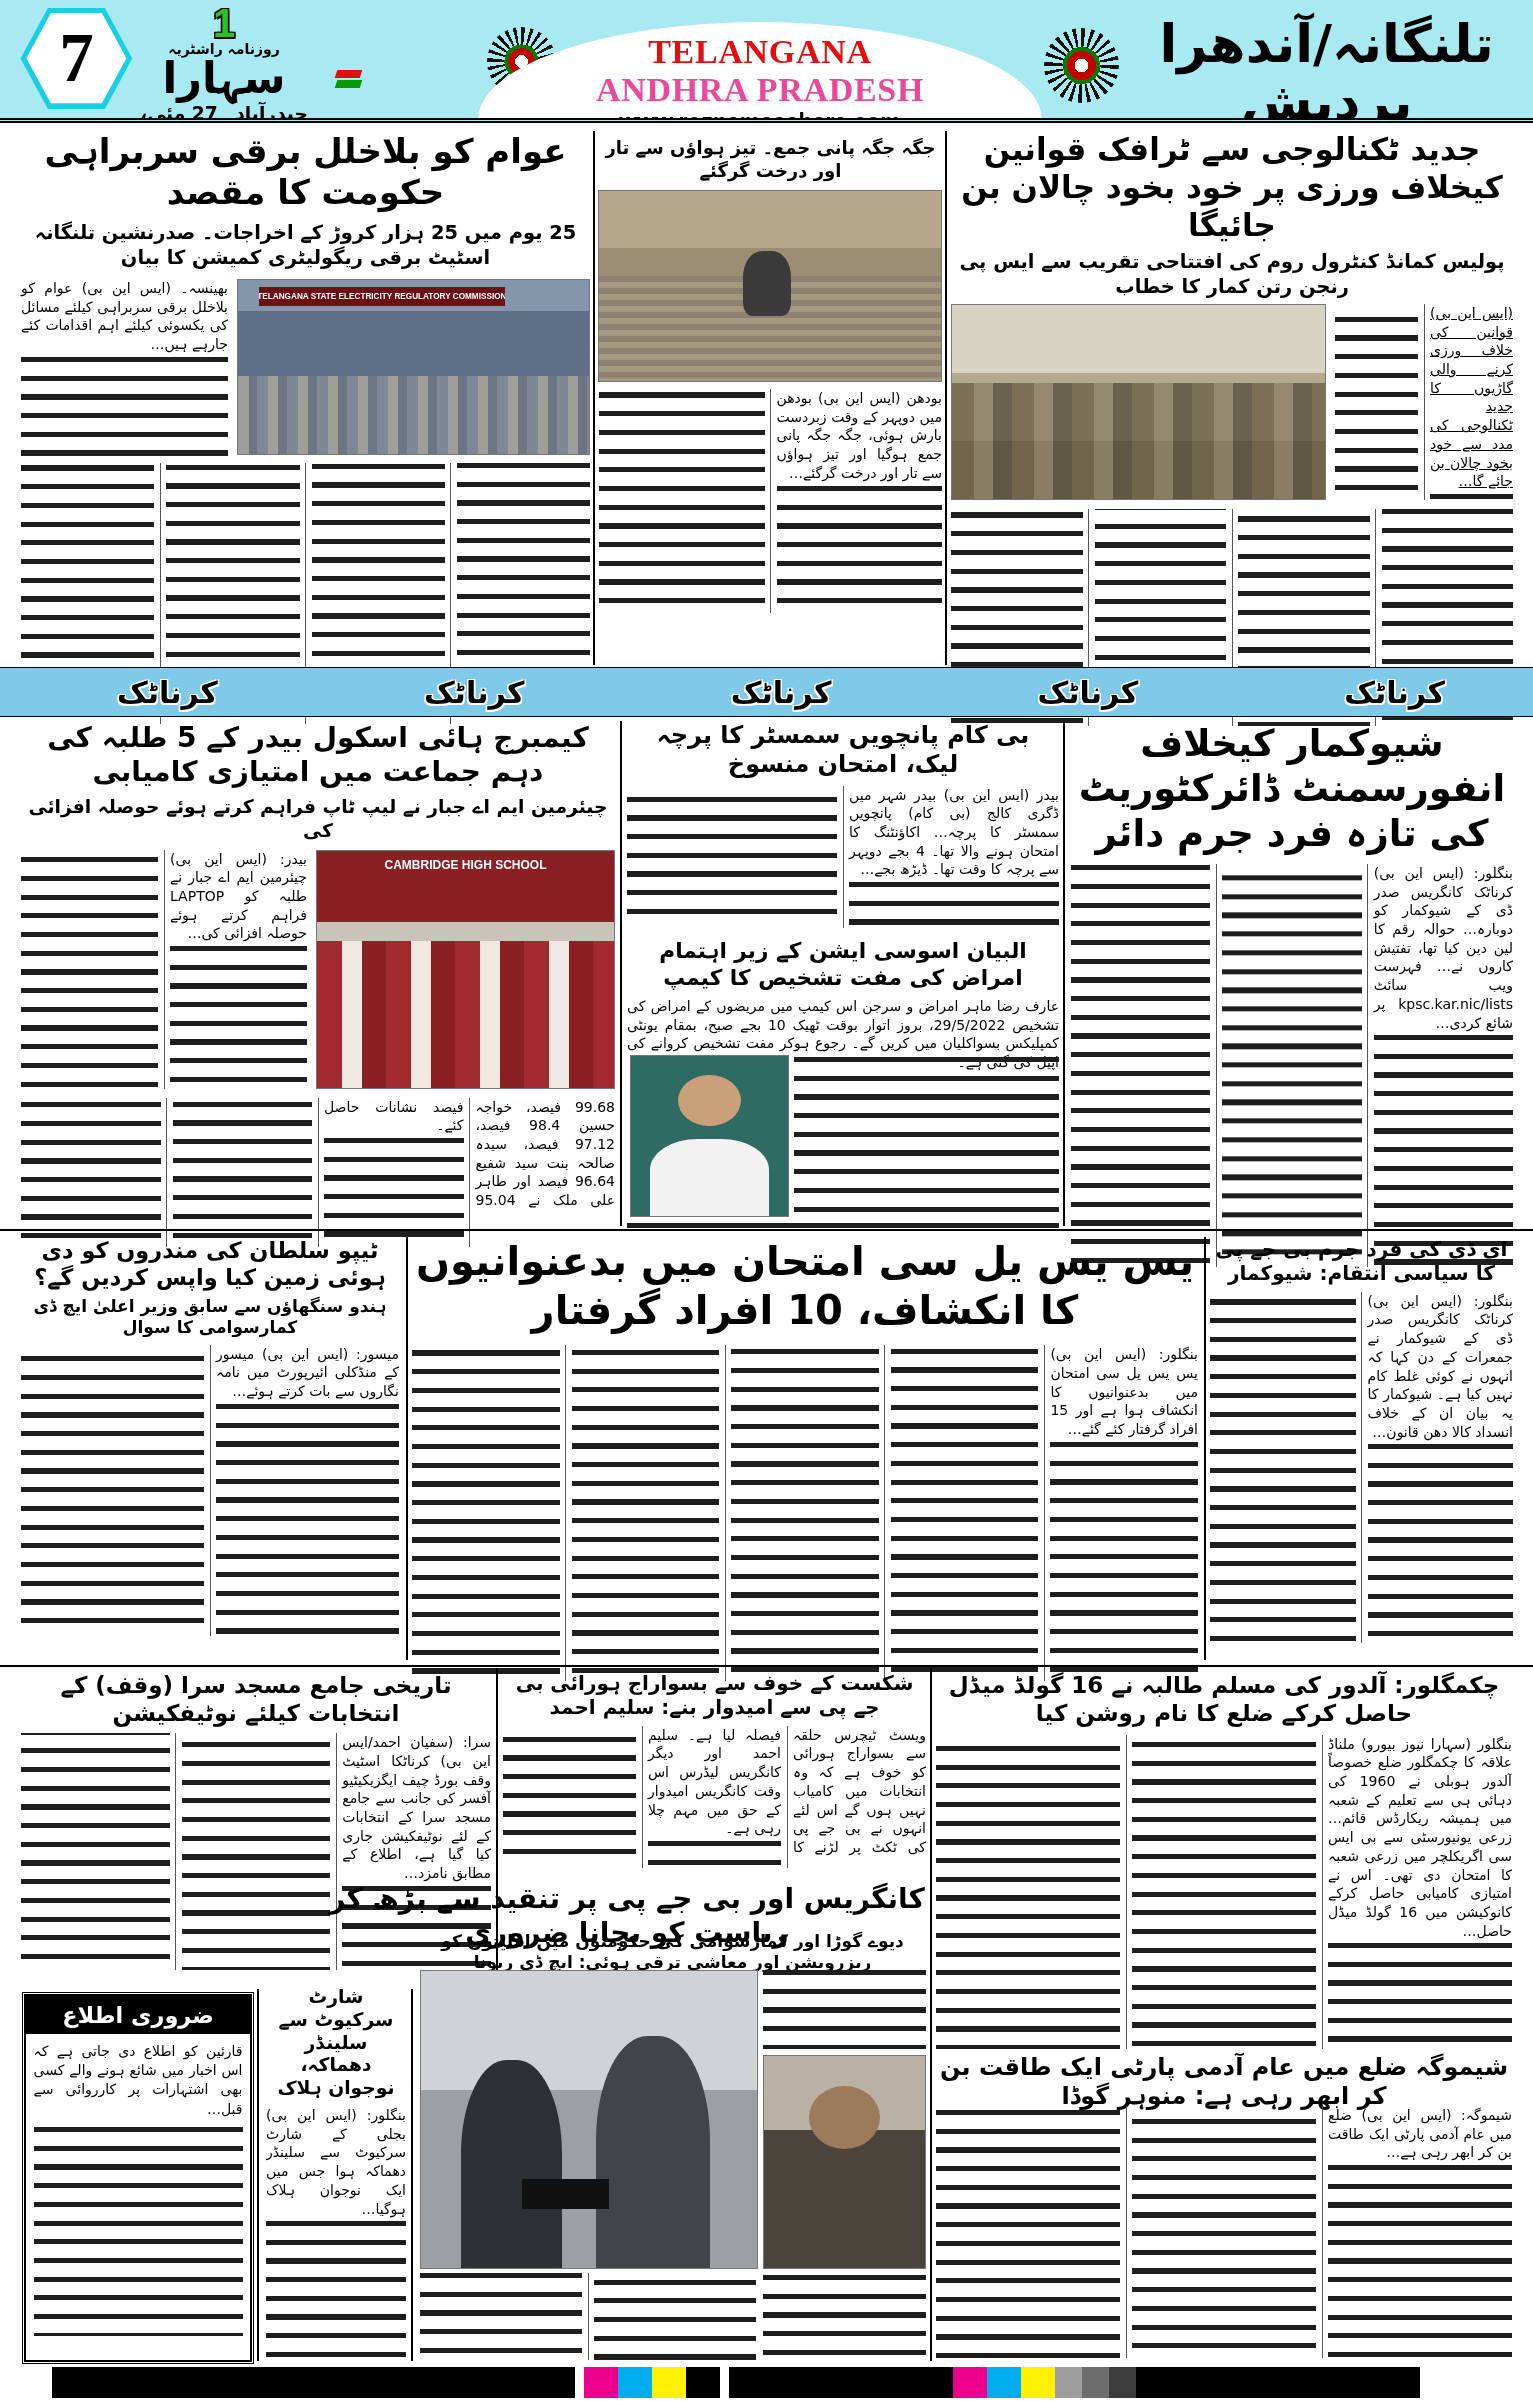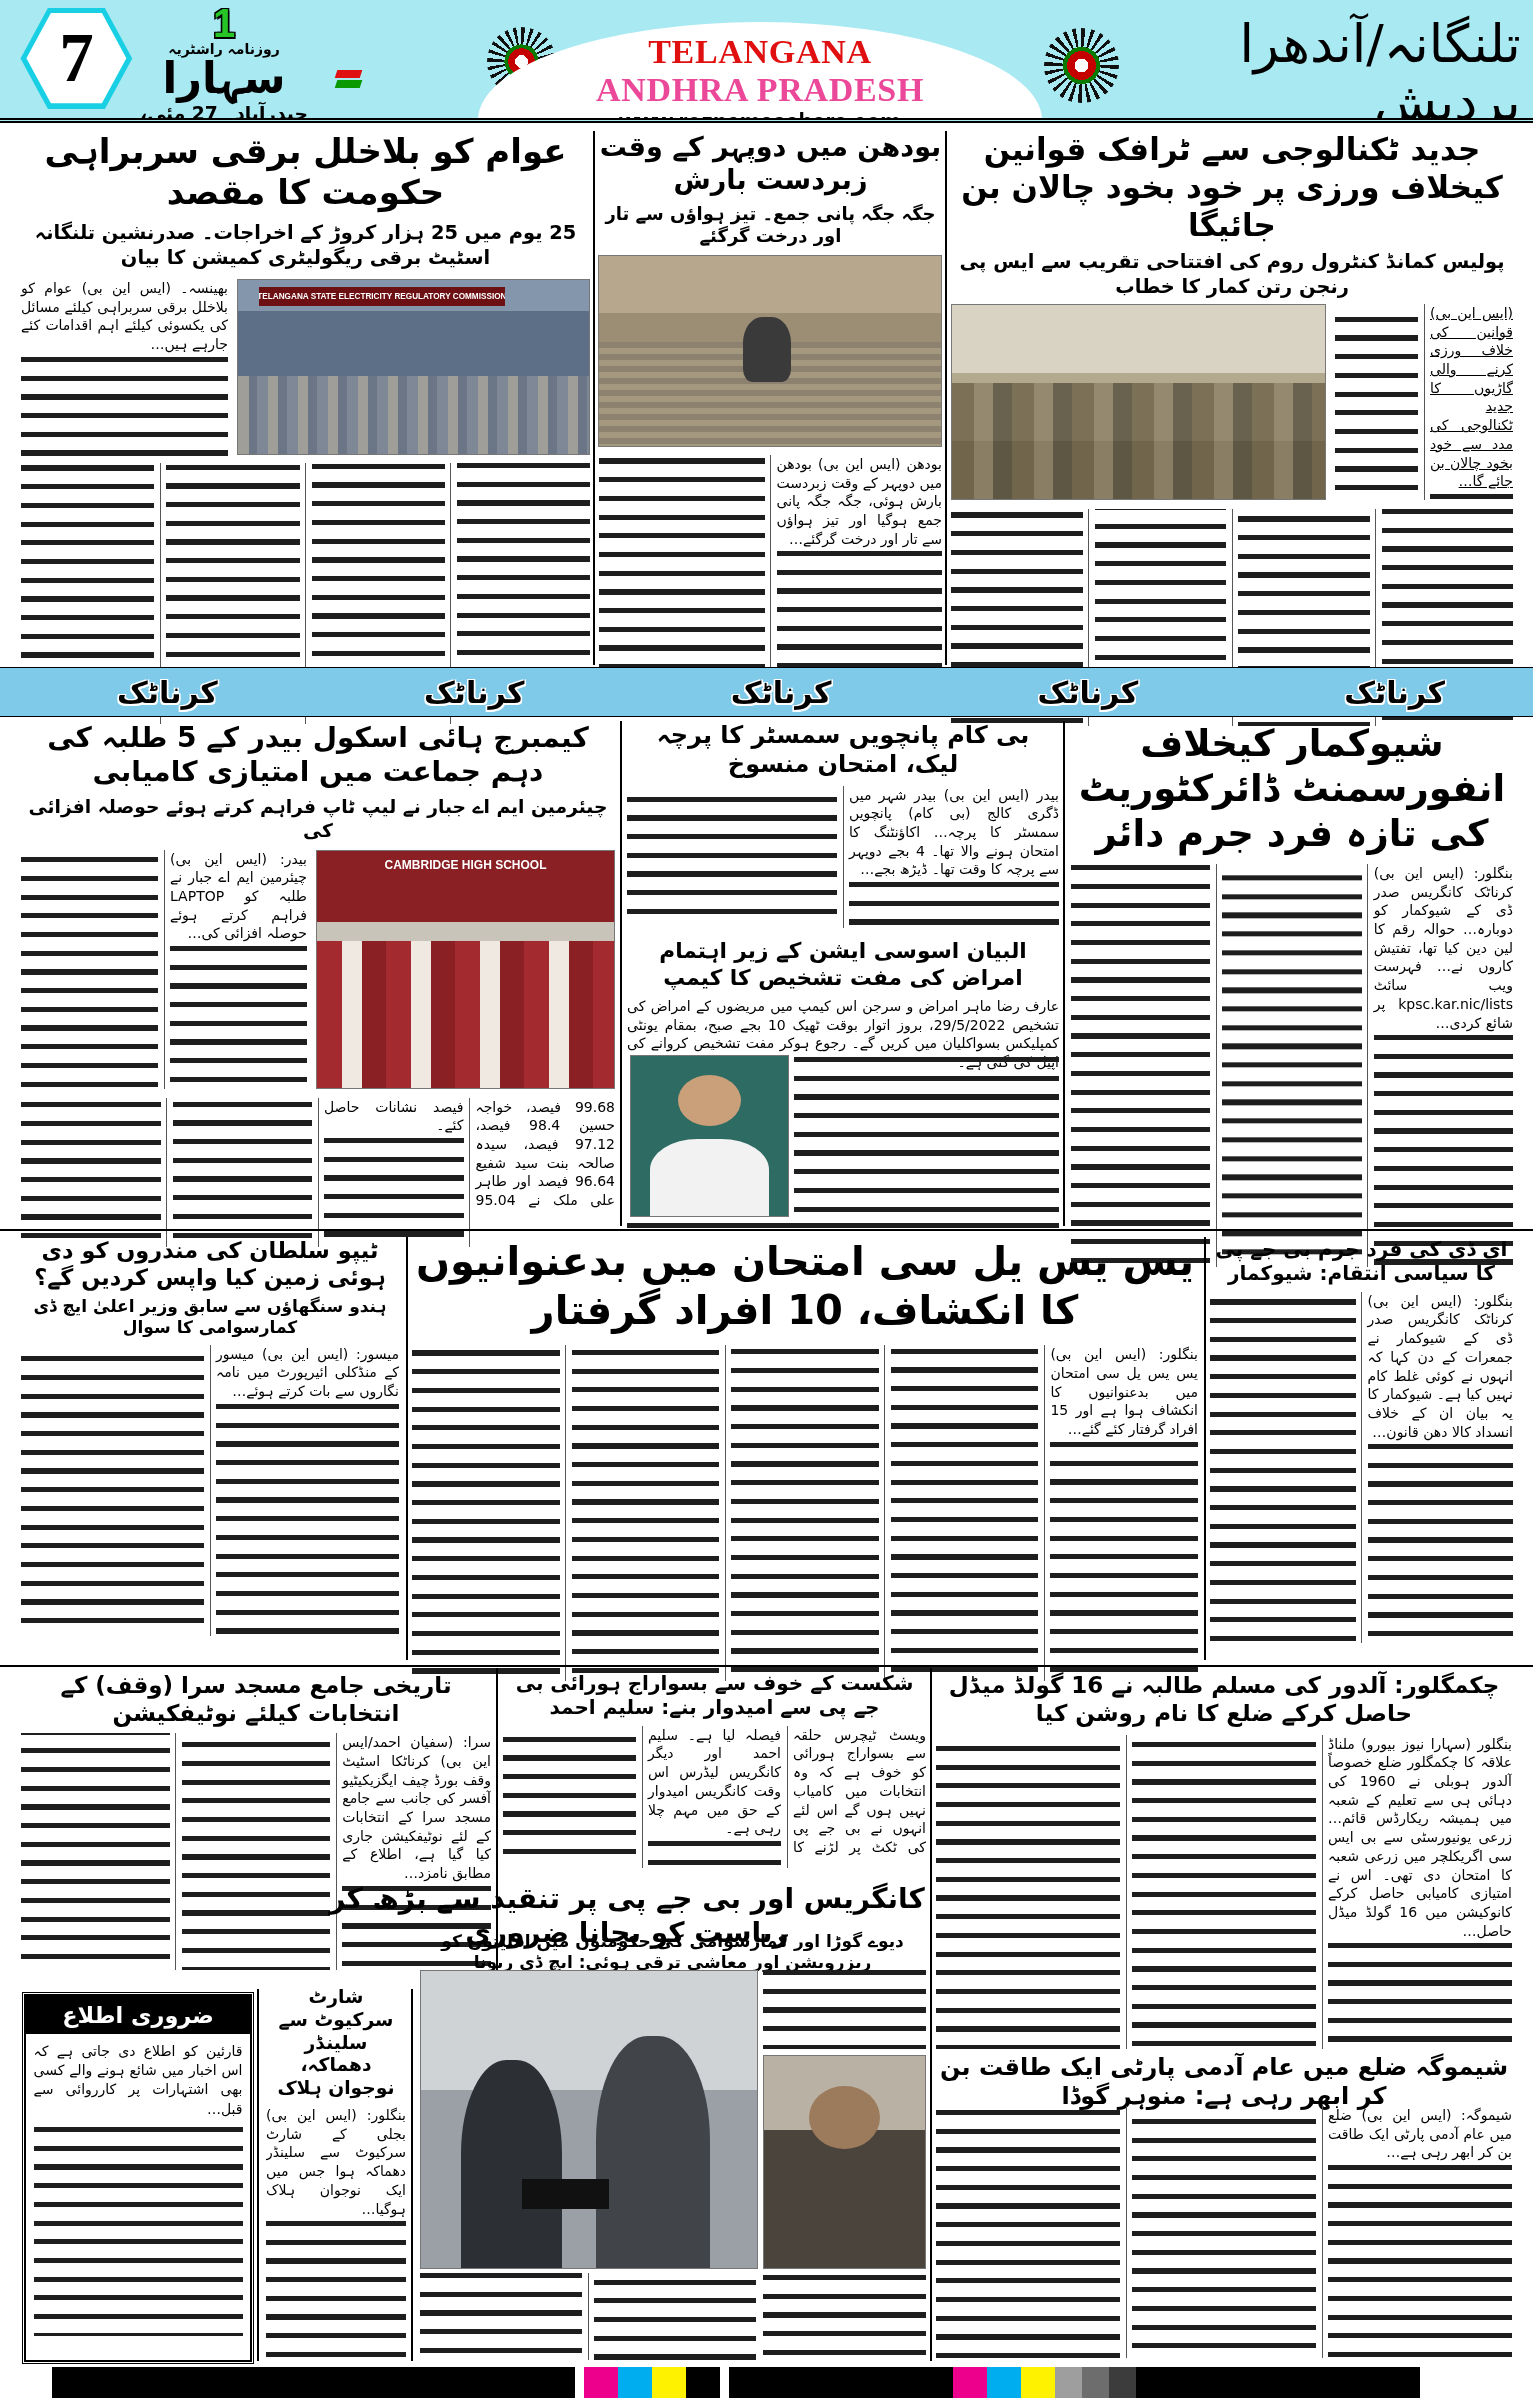--- a/index.html
+++ b/index.html
@@ -39,22 +39,22 @@
   .dome .t3{font:bold 23px "Liberation Sans",sans-serif;color:#000;}
   .logo-wrap{position:absolute;left:112px;top:4.5px;width:224px;text-align:center;}
   .logo-rank{font:bold 40px "Liberation Sans",sans-serif;color:#27c427;
              text-shadow:1.5px 1.5px 0 #000,-1.5px -1.5px 0 #000,1.5px -1.5px 0 #000,-1.5px 1.5px 0 #000;line-height:0.9;}
   .logo-edition{font-size:14px;font-weight:bold;color:#000;}
   .logo-main{font-size:43px;font-weight:bold;color:#000;line-height:1.0;position:relative;}
   .flag{position:absolute;right:-25.4px;top:13.4px;width:25.4px;height:19.4px;}
   .flag .f1{height:8.2px;background:#e01010;transform:skewX(-18deg);margin-bottom:2.2px;}
   .flag .f2{height:8.2px;background:#0a9a00;transform:skewX(-18deg);}
   .mast-date{font-size:18.7px;font-weight:bold;color:#000;margin-top:3px;}
-  .mast-title-ur{position:absolute;right:13.4px;top:16.4px;width:388px;
-                 font-size:52px;font-weight:normal;color:#000;line-height:1.1;}
+  .mast-title-ur{position:absolute;right:13.4px;top:16.4px;width:388px;text-align:center;
+                 font-size:52px;font-weight:bold;color:#000;line-height:1.1;}
   
   #band{position:absolute;left:0;top:667px;width:100%;height:48px;background:#7fc9e9;
         display:flex;align-items:center;justify-content:space-around;
         border-top:1.5px solid #000;}
   #band span{font-size:30px;font-weight:bold;color:#000;
         text-shadow:1.5px 1.5px 0 #fff,-1.5px -1.5px 0 #fff,1.5px -1.5px 0 #fff,-1.5px 1.5px 0 #fff,0 2.2px 0 #fff;margin-left:28px;}
   
   .notice-box{border:2.2px solid #000;outline:0.7px solid #000;outline-offset:1.5px;background:#fff;}
   .notice-title{background:#000;color:#fff;font-size:22.4px;font-weight:bold;text-align:center;
                 padding:6px 3px;}
@@ -144,21 +144,20 @@
         <p class="lede">بھینسہ۔ (ایس این بی) عوام کو بلاخلل برقی سربراہی کیلئے مسائل کی یکسوئی کیلئے اہم اقدامات کئے جارہے ہیں…</p>
         <div class="lines" style="height:112px;"></div>
       </div>
     </div>
     <div class="body-block cols4" style="height:261px;margin-top:9px;">
       <div class="lines" style="height:1120px;"></div>
     </div>
   </div>
 
   <div class="abs urdu" style="left:599px;top:131px;width:343px;">
-    <div class="hl" style="font-size:27px;">بودھن میں دوپہر کے وقت زبردست بارش</div>
     <div class="sub" style="font-size:18px;margin-top:6px;">جگہ جگہ پانی جمع۔ تیز ہواؤں سے تار اور درخت گرگئے</div>
     <div class="photo ph-flood" style="width:342px;height:190px;margin-top:7.5px;">
       <div class="water"></div>
       <div class="rider"></div>
     </div>
     <div class="body-block cols2" style="height:224px;margin-top:7.5px;">
       <p class="lede">بودھن (ایس این بی) بودھن میں دوپہر کے وقت زبردست بارش ہوئی، جگہ جگہ پانی جمع ہوگیا اور تیز ہواؤں سے تار اور درخت گرگئے…</p>
       <div class="lines" style="height:523px;"></div>
     </div>
   </div>

